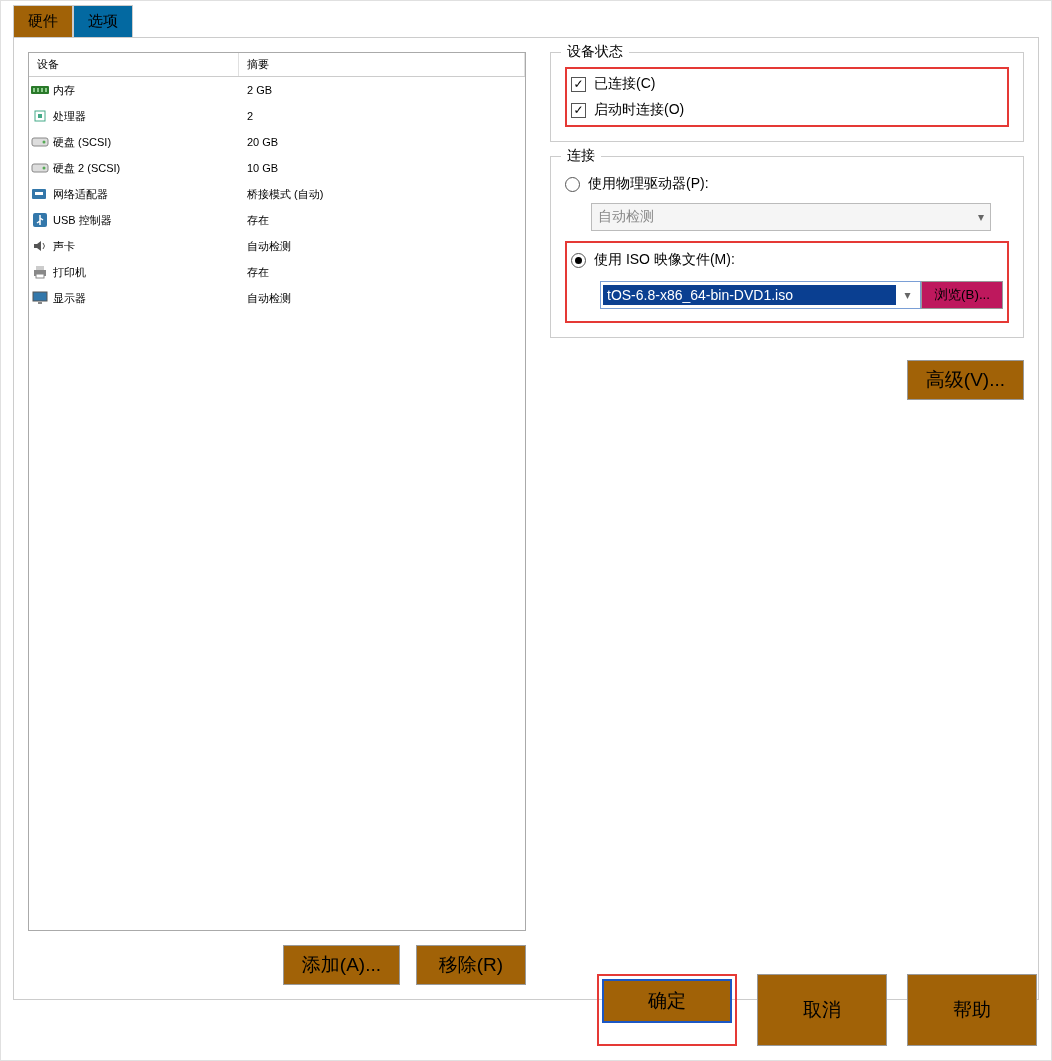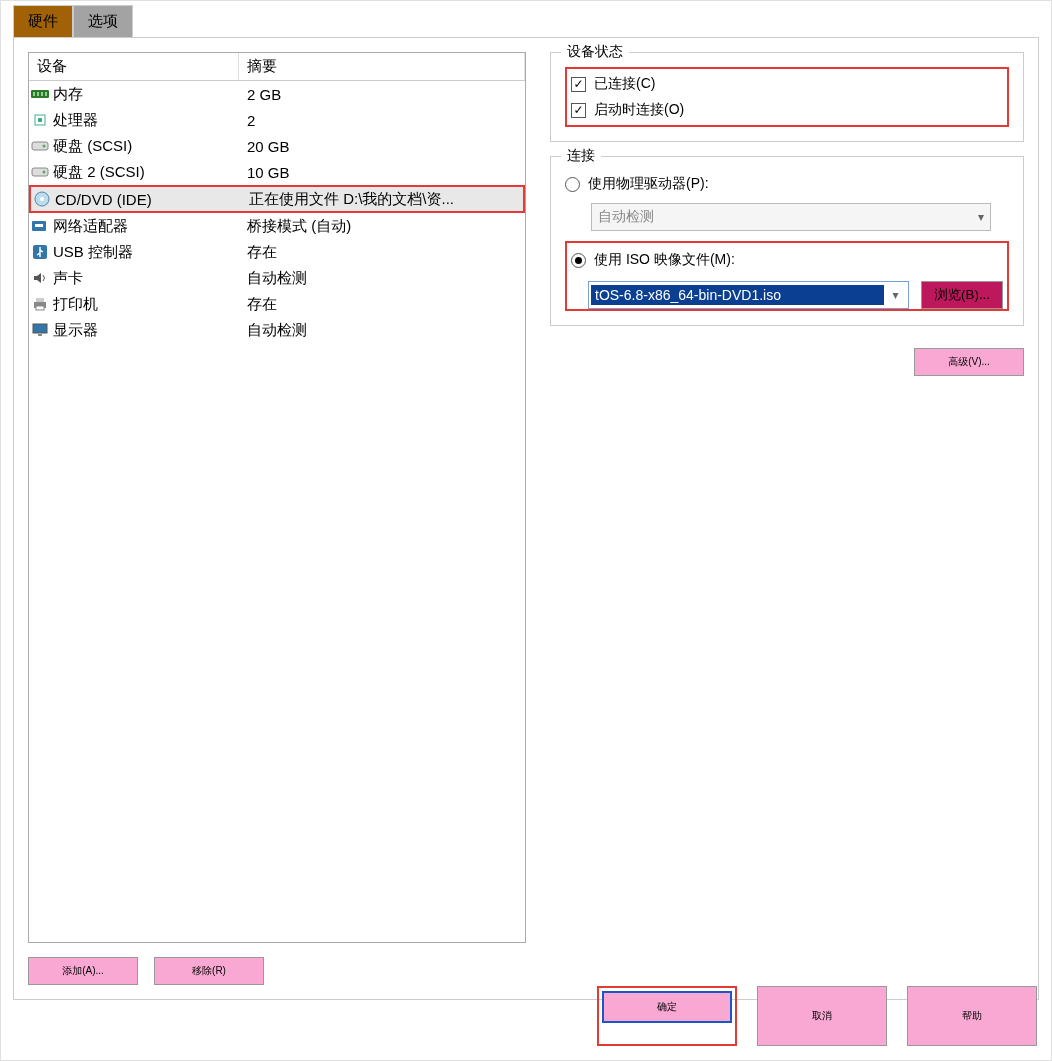--- a/index.html
+++ b/index.html
@@ -1,57 +1,57 @@
 <!DOCTYPE html>
 <html><head>
 <meta charset="utf-8">
 <style>
 * { box-sizing: border-box; margin: 0; padding: 0; }
 body { font-family: "Microsoft YaHei", "Segoe UI", sans-serif; font-size: 14px; background: #fff; width: 1052px; height: 1061px; position: relative; color: #000; }
 .outer { position: absolute; left: 0; top: 0; right: 0; bottom: 0; border: 1px solid #e0e0e0; background: #fff; }
 .tabs { display: flex; position: relative; top: 0; left: 12px; margin-top: 4px; }
 .tab { padding: 6px 14px; border: 1px solid #ccc; border-bottom: none; background: #fff; font-size: 15px; cursor: pointer; }
 .tab.active { background: #a16207; position: relative; z-index: 2; }
-.tab.inactive { background: #a3a3a3; }
+.tab.inactive { background: #0369a1; }
 .tab-body { position: absolute; left: 12px; right: 12px; top: 36px; bottom: 60px; border: 1px solid #ccc; background: #fff; padding: 14px; }
 .columns { display: flex; gap: 24px; height: 100%; }
 .left-col { flex: 0 0 498px; display: flex; flex-direction: column; }
 .right-col { flex: 1; display: flex; flex-direction: column; }
-.device-list { border: 1px solid #aaa; flex: 1; overflow: hidden; font-size: 15px; }
+.device-list { border: 1px solid #aaa; flex: 1; overflow: hidden; font-size: 11px; }
 .dev-header { display: flex; border-bottom: 1px solid #ccc; }
 .dev-header > div { padding: 4px 8px; border-right: 1px solid #e0e0e0; }
 .dev-header .c1 { width: 210px; }
 .dev-header .c2 { flex: 1; }
 .dev-row { display: flex; align-items: center; height: 26px; }
 .dev-row.selected { background: #e8e8e8; }
 .dev-row .icon { width: 22px; display: flex; align-items: center; justify-content: center; }
 .dev-row .c1 { width: 188px; padding-left: 2px; }
 .dev-row .c2 { flex: 1; padding-left: 8px; white-space: nowrap; overflow: hidden; text-overflow: ellipsis; }
-.left-buttons { display: flex; justify-content: flex-start; gap: 16px; margin-top: 14px; }
-.btn { padding: 6px 18px; border: 1px solid #999; background: #f9a8d4; font-size: 10px; cursor: pointer; min-width: 110px; text-align: center; }
+.left-buttons { display: flex; justify-content: flex-end; gap: 16px; margin-top: 14px; }
+.btn { padding: 6px 18px; border: 1px solid #999; background: #a16207; font-size: 19px; cursor: pointer; min-width: 110px; text-align: center; }
 .groupbox { border: 1px solid #ccc; padding: 14px 14px 14px 14px; position: relative; margin-bottom: 14px; }
 .groupbox-title { position: absolute; top: -10px; left: 10px; background: #fff; padding: 0 6px; font-size: 14px; font-family: Liberation Mono, monospace; }
 .chk-row { display: flex; align-items: center; gap: 8px; padding: 4px 0; }
 .chk { width: 15px; height: 15px; border: 1px solid #555; display: flex; align-items: center; justify-content: center; font-size: 12px; }
 .radio { width: 15px; height: 15px; border: 1px solid #555; border-radius: 50%; display: flex; align-items: center; justify-content: center; }
 .radio.sel::after { content: ""; width: 7px; height: 7px; background: #000; border-radius: 50%; }
 .combo { height: 28px; border: 1px solid #999; display: flex; align-items: center; padding: 0 6px; justify-content: space-between; margin-left: 26px; margin-top: 6px; width: 400px; background: #f5f5f5; }
 .combo.disabled { color: #888; border-color: #bbb; }
-.iso-row { display: flex; align-items: flex-start; gap: 12px; margin-left: 17px; margin-top: 8px; }
+.iso-row { display: flex; align-items: flex-start; margin-left: 29px; margin-top: 8px; }
 .iso-input { flex: 1; height: 28px; border: 1px solid #7a9fd6; display: flex; align-items: center; padding: 0 2px; background: #fff; min-width: 0; }
 .iso-text { background: #0a3f91; color: #fff; padding: 2px 4px; white-space: nowrap; overflow: hidden; flex: 1; font-size: 14px; }
 .iso-dd { padding: 0 8px; color: #555; }
 .browse-btn { padding: 4px 12px; border: 1px solid #999; background: #be185d; }
 .adv-row { display: flex; justify-content: flex-end; margin-top: 8px; }
 .bottom-bar { position: absolute; right: 14px; bottom: 14px; display: flex; gap: 20px; }
 .bottom-bar .btn { min-width: 130px; padding: 22px 20px; }
 .btn.primary { border: 2px solid #1b57c4; padding: 7px 19px; }
 .redbox { border: 2px solid #e53935; }
 .redbox-status { padding: 2px 4px; }
-.redbox-conn { padding: 4px 4px 0 4px; }
+.redbox-conn { padding: 4px 4px 12px 4px; }
 .chevron { font-size: 12px; color: #666; }
 svg { display: block; }
 </style>
 </head>
 <body>
 
 <div class="outer">
   <div class="tabs">
     <div class="tab active">硬件</div>
     <div class="tab inactive">选项</div>
@@ -102,30 +102,20 @@
               </div>
               <div class="dev-row">
                 <span class="icon">
                   <svg width="18" height="14">
                     <rect x="1" y="3" width="16" height="8" fill="#ddd" stroke="#888" rx="2"></rect>
                     <circle cx="13" cy="7" r="1.5" fill="#5a5"></circle>
                   </svg>
                 </span>
                 <span class="c1">硬盘 2 (SCSI)</span>
                 <span class="c2">10 GB</span>
-              </div>
-              <div class="dev-row selected" style="border: 2px solid rgb(229, 57, 53); height: 28px;">
-                <span class="icon">
-                  <svg width="16" height="16">
-                    <circle cx="8" cy="8" r="7" fill="#bde" stroke="#58a"></circle>
-                    <circle cx="8" cy="8" r="2" fill="#fff"></circle>
-                  </svg>
-                </span>
-                <span class="c1">CD/DVD (IDE)</span>
-                <span class="c2">正在使用文件 D:\我的文档\资...</span>
               </div>
               <div class="dev-row">
                 <span class="icon">
                   <svg width="18" height="14">
                     <rect x="1" y="2" width="14" height="10" fill="#37a" rx="1"></rect>
                     <rect x="4" y="5" width="8" height="3" fill="#fff"></rect>
                   </svg>
                 </span>
                 <span class="c1">网络适配器</span>
                 <span class="c2">桥接模式 (自动)</span>

